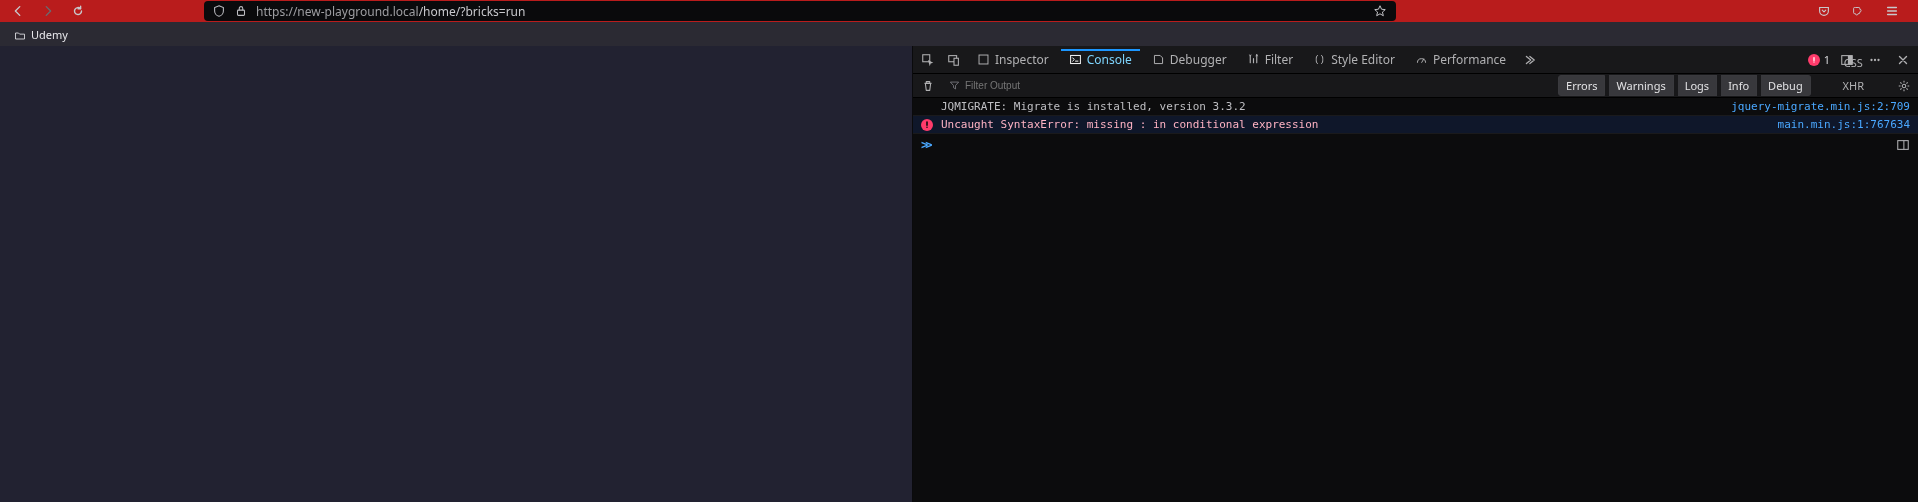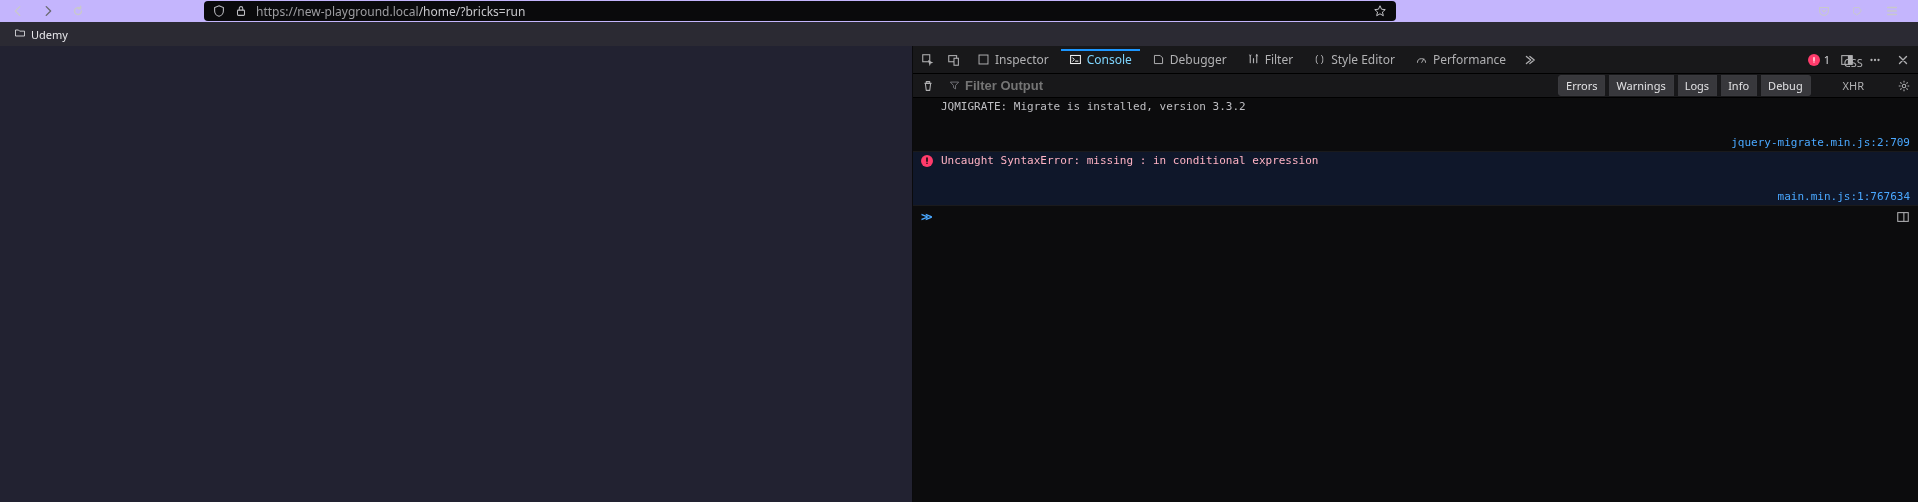--- a/index.html
+++ b/index.html
@@ -1,29 +1,29 @@
 <!DOCTYPE html>
 <html><head>
 <meta charset="utf-8">
 <style>
 * { margin: 0; padding: 0; box-sizing: border-box; }
 html, body { width: 1918px; height: 502px; background: #1c1b22; font-family: system-ui, -apple-system, sans-serif; overflow: hidden; }
-.browser-toolbar { height: 22px; background: #c4b5fd; display: flex; align-items: center; padding: 0 10px; gap: 14px; }
+.browser-toolbar { height: 22px; background: #b91c1c; display: flex; align-items: center; padding: 0 10px; gap: 14px; }
 .nav-btn { width: 16px; height: 16px; display: flex; align-items: center; justify-content: center; cursor: pointer; }
 .nav-btn svg { width: 14px; height: 14px; }
 .addr-bar { flex: none; margin-left: 104px; width: 1192px; height: 20px; background: #0a0a0c; border-radius: 4px; display: flex; align-items: center; padding: 0 8px; gap: 8px; }
 .addr-icon { width: 14px; height: 14px; display: flex; align-items: center; justify-content: center; }
 .url-text { font-size: 12px; color: #9e9ea2; white-space: nowrap; }
 .url-text .path { color: #c8c8cc; }
 .star-btn { margin-left: auto; }
 .right-icons { margin-left: auto; display: flex; align-items: center; gap: 18px; padding-right: 8px; }
 .right-icons .nav-btn { width: 16px; height: 16px; }
 
 .bookmarks-bar { height: 24px; background: #2b2a33; display: flex; align-items: center; padding: 0 10px; gap: 6px; }
-.bookmark-item { display: flex; align-items: flex-start; gap: 5px; font-size: 11px; color: #e8e8ec; cursor: pointer; padding: 2px 4px; }
+.bookmark-item { display: flex; align-items: flex-end; gap: 5px; font-size: 11px; color: #e8e8ec; cursor: pointer; padding: 2px 4px; }
 .bookmark-item svg { width: 12px; height: 12px; }
 
 .content-row { display: flex; height: calc(502px - 22px - 24px); }
 .page-area { width: 913px; background: #222231; border-right: 1px solid #0a0a0c; }
 .devtools { flex: 1; background: #0c0c0d; display: flex; flex-direction: column; }
 
 .dt-tabs { height: 28px; background: #18181a; display: flex; align-items: center; padding: 0 4px; gap: 4px; border-bottom: 1px solid #000; }
 .dt-tool-btn { width: 22px; height: 22px; display: flex; align-items: center; justify-content: center; cursor: pointer; border-radius: 2px; }
 .dt-tool-btn svg { width: 14px; height: 14px; }
 .dt-tab { height: 20px; display: flex; align-items: center; gap: 5px; padding: 0 8px; font-size: 12px; color: #b1b1b3; cursor: pointer; position: relative; }
@@ -31,36 +31,36 @@
 .dt-tab.active { color: #7dd3fc; }
 .dt-tab.active::before { content: ""; position: absolute; left: 0; right: 0; top: -1px; height: 2px; background: #1c96ff; }
 .dt-tabs-right { margin-left: auto; display: flex; align-items: center; gap: 6px; }
 .dt-badge { display: flex; align-items: center; gap: 4px; font-size: 11px; color: #d6d6d8; }
 .dt-badge .dot { width: 12px; height: 12px; background: #ff3b6b; border-radius: 50%; display: flex; align-items: center; justify-content: center; }
 .dt-badge .dot svg { width: 8px; height: 8px; }
 
 .dt-filterbar { height: 24px; background: #18181a; display: flex; align-items: center; padding: 0 4px; border-bottom: 1px solid #000; gap: 4px; }
 .dt-filter-input { flex: 0 0 auto; display: flex; align-items: center; gap: 5px; padding: 0 6px; height: 20px; }
 .dt-filter-input svg { width: 11px; height: 11px; }
-.dt-filter-input input { background: transparent; border: none; outline: none; color: #b1b1b3; font-size: 13px; width: 260px; font-weight: bold; }
+.dt-filter-input input { background: transparent; border: none; outline: none; color: #b1b1b3; font-size: 10px; width: 260px; }
 .dt-toggles { margin-left: auto; display: flex; align-items: center; gap: 4px; border-radius: 6px; }
 .dt-toggle { font-size: 11px; color: #b1b1b3; padding: 2px 7px; cursor: pointer; border: 1px solid #3a3a3e; background: #2a2a2e; }
 .dt-toggle + .dt-toggle { border-left: none; }
 .dt-toggle.on { background: #38383c; color: #e2e2e4; }
 .dt-toggles .dt-toggle:first-child { border-top-left-radius: 3px; border-bottom-left-radius: 3px; }
 .dt-toggles .dt-toggle:last-child { border-top-right-radius: 3px; border-bottom-right-radius: 3px; }
 .dt-toggles.b2 { margin-left: 8px; flex-direction: column; }
 .dt-settings { width: 20px; height: 20px; display: flex; align-items: center; justify-content: center; cursor: pointer; margin-left: 6px; }
 .dt-settings svg { width: 14px; height: 14px; }
 
 .dt-messages { flex: 1; background: #0c0c0d; font-family: Menlo, Consolas, monospace; font-size: 11px; overflow: auto; }
 .msg { display: flex; align-items: flex-start; padding: 2px 8px; gap: 8px; border-bottom: 1px solid #1a1a1c; }
 .msg .icon { width: 12px; height: 12px; margin-top: 1px; flex: 0 0 12px; }
 .msg .text { color: #bfbfc3; flex: 1; }
-.msg .src { color: #4aa8ff; text-align: left; white-space: nowrap; margin-top: 36px; }
+.msg .src { color: #4aa8ff; text-align: left; white-space: nowrap; }
 .msg.error { background: #0f172a; }
 .msg.error .text { color: #ffb3c4; }
 .msg.error .icon svg circle { fill: #ff3b6b; }
 .msg .spacer { width: 12px; flex: 0 0 12px; }
 .prompt-row { display: flex; align-items: center; padding: 4px 8px; gap: 8px; }
 .prompt-row .chev { color: #4aa8ff; font-weight: bold; font-size: 12px; letter-spacing: -3px; }
 .prompt-row .sideicon { margin-left: auto; width: 14px; height: 14px; }
 </style>
 </head>
 <body>

